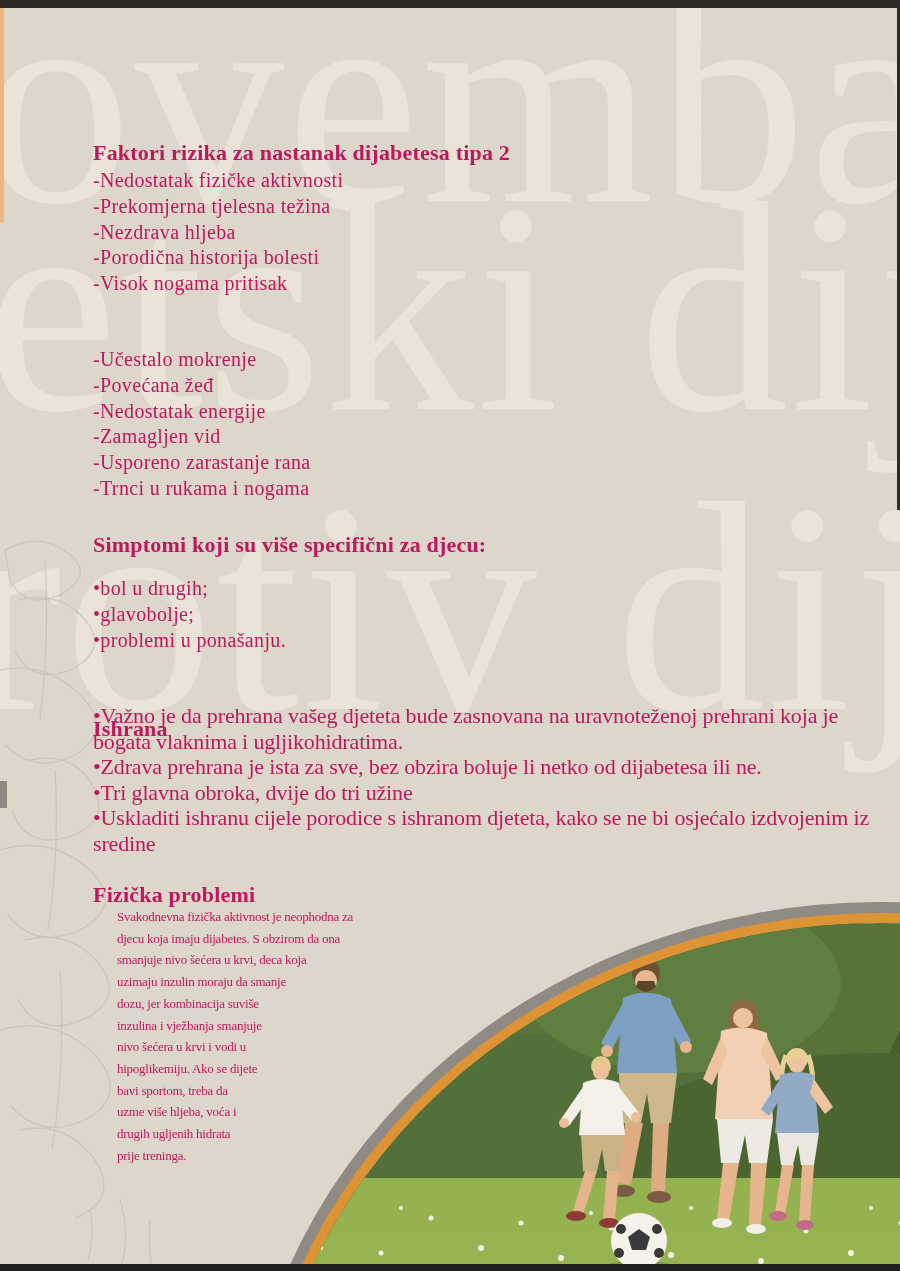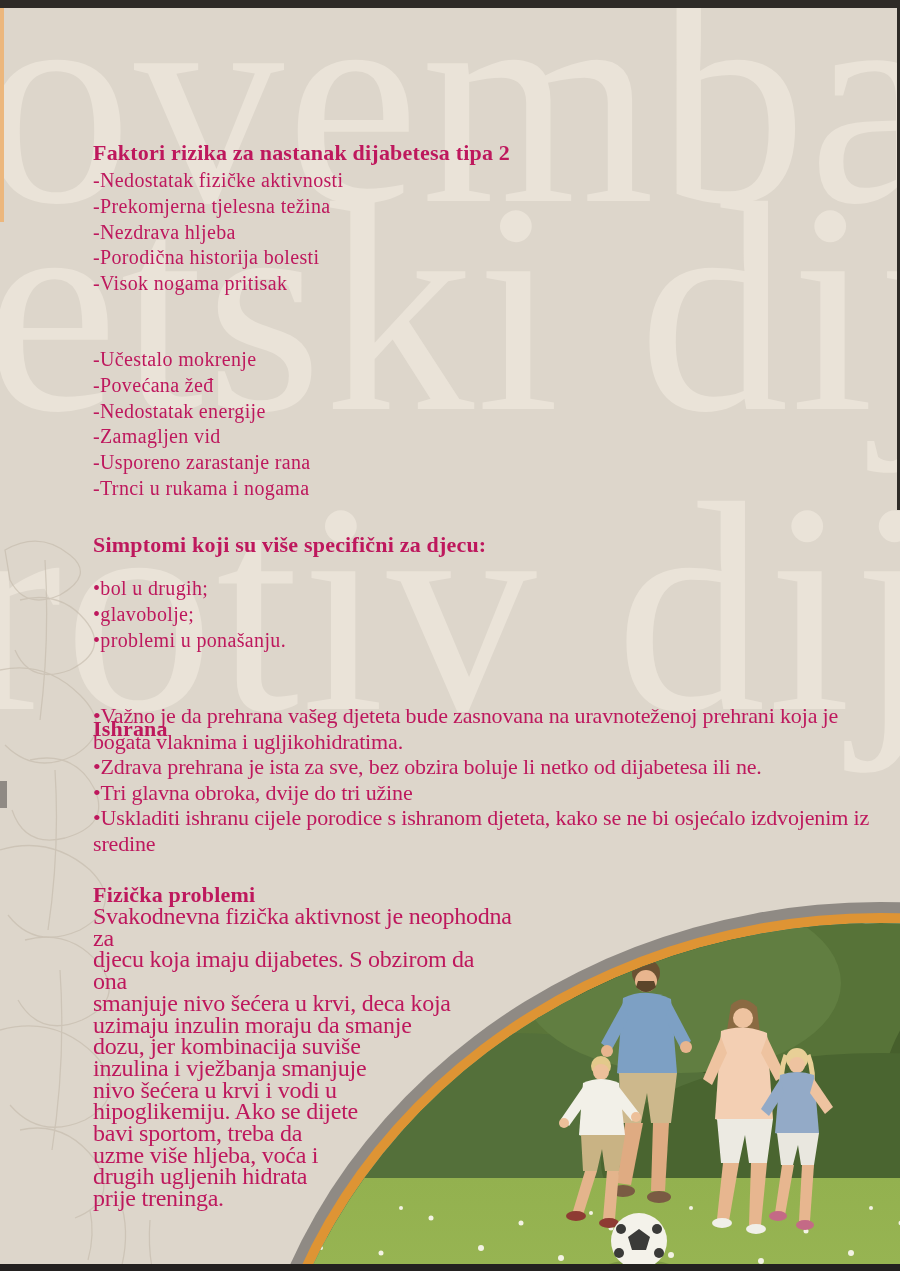--- a/index.html
+++ b/index.html
@@ -29,21 +29,21 @@
   .list-tight .li{font-size:22px;line-height:25.6px;letter-spacing:-.15px;}
   .b-risk-h{top:140px;}
   .b-risk-l{top:168px;width:760px;}
   .b-sym-h{top:318px;}
   .b-sym-l{top:347px;width:760px;}
   .b-child-h{top:532px;}
   .b-child-l{top:576px;width:760px;}
   .b-nutr-h{top:676px;margin-top:40px;}
   .b-nutr-l{top:703px;width:788px;}
   .b-act-h{top:882px;}
-  .b-act-p{top:906px;width:420px;font-size:24px;line-height:21.7px;letter-spacing:-.25px;white-space:pre-line;}
+  .b-act-p{top:906px;width:420px;font-size:13px;line-height:21.7px;letter-spacing:-.25px;white-space:pre-line;margin-left:24px;}
 
   
   .oval-outer{position:absolute;left:240px;top:902px;width:1280px;height:1184px;border-radius:50%;background:#8f8a84;z-index:4;}
   .oval-orange{position:absolute;left:11px;top:11px;right:11px;bottom:11px;border-radius:50%;background:#de9434;}
   .oval-photo{position:absolute;left:10px;top:10px;right:10px;bottom:10px;border-radius:50%;overflow:hidden;background:#6f8a44;}
   .oval-photo svg{display:block;width:100%;height:100%;}
 </style>
 </head>
 <body>
 

